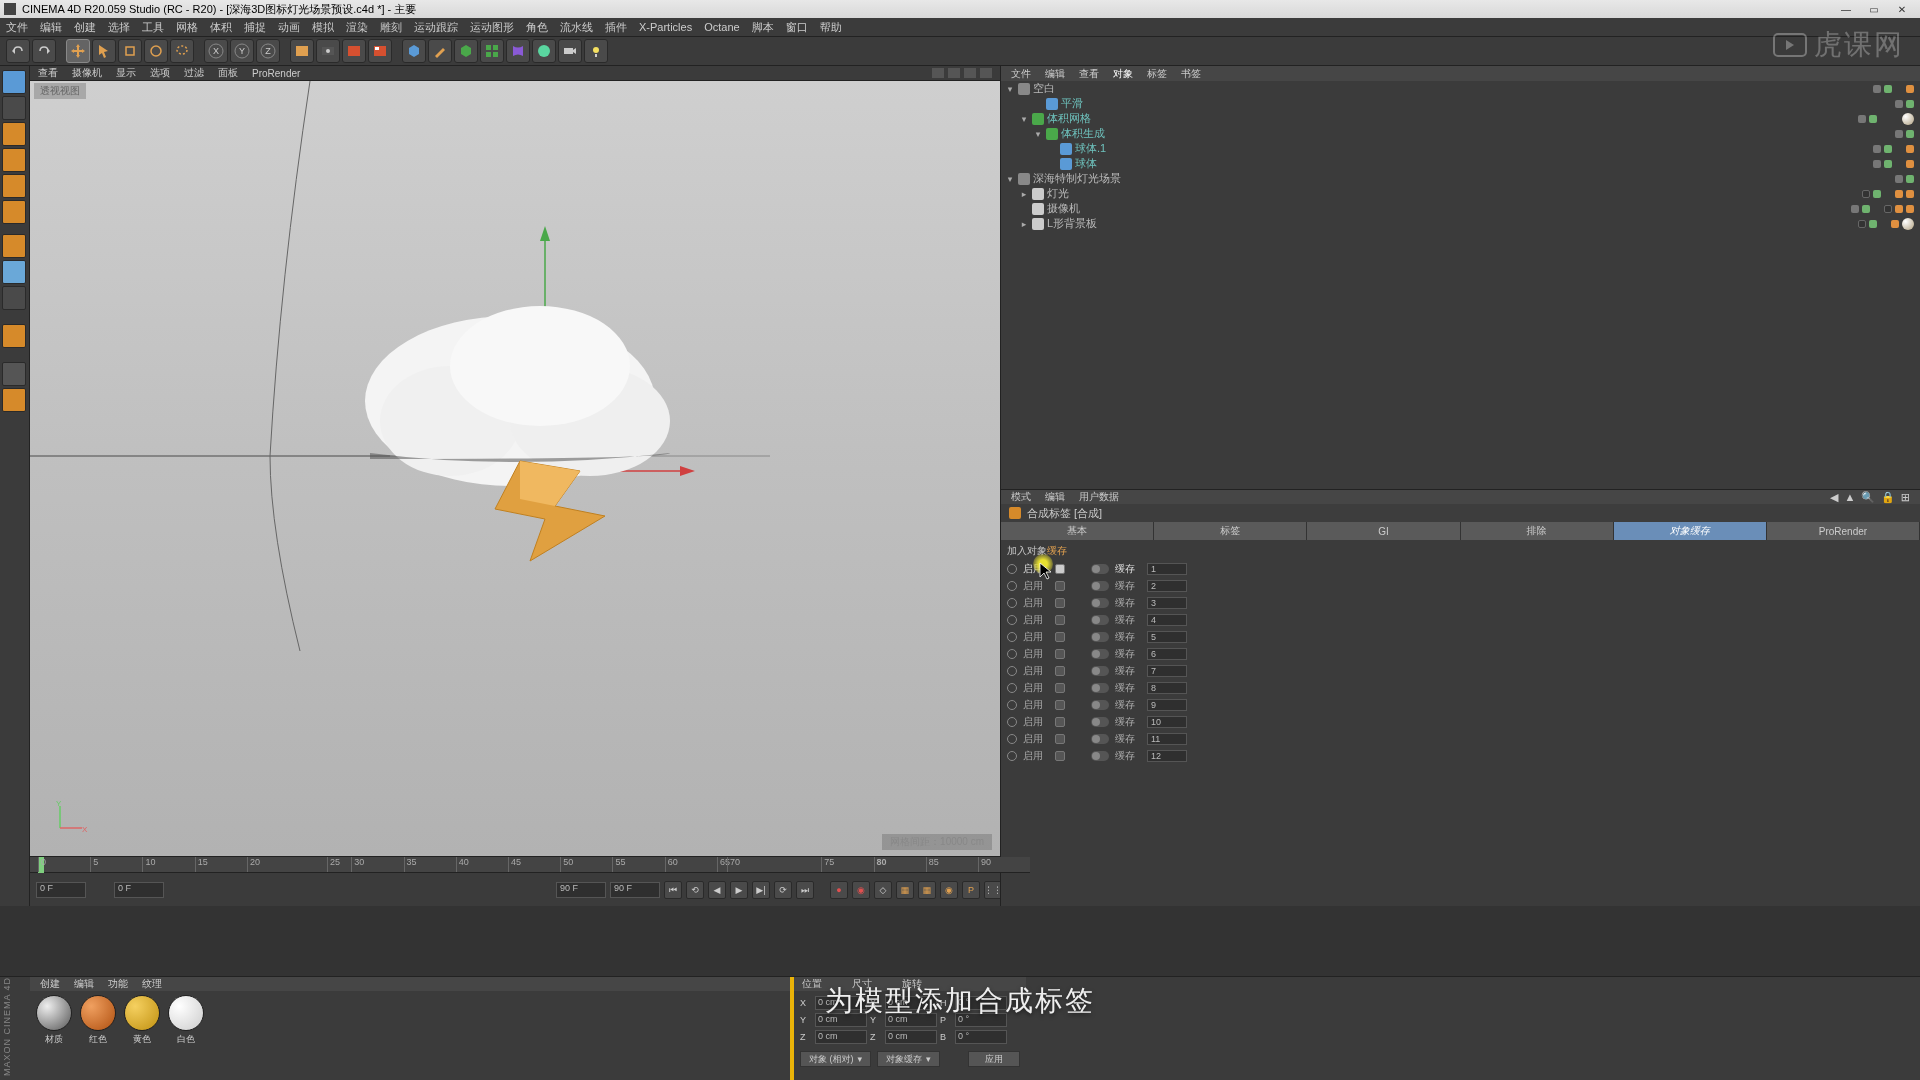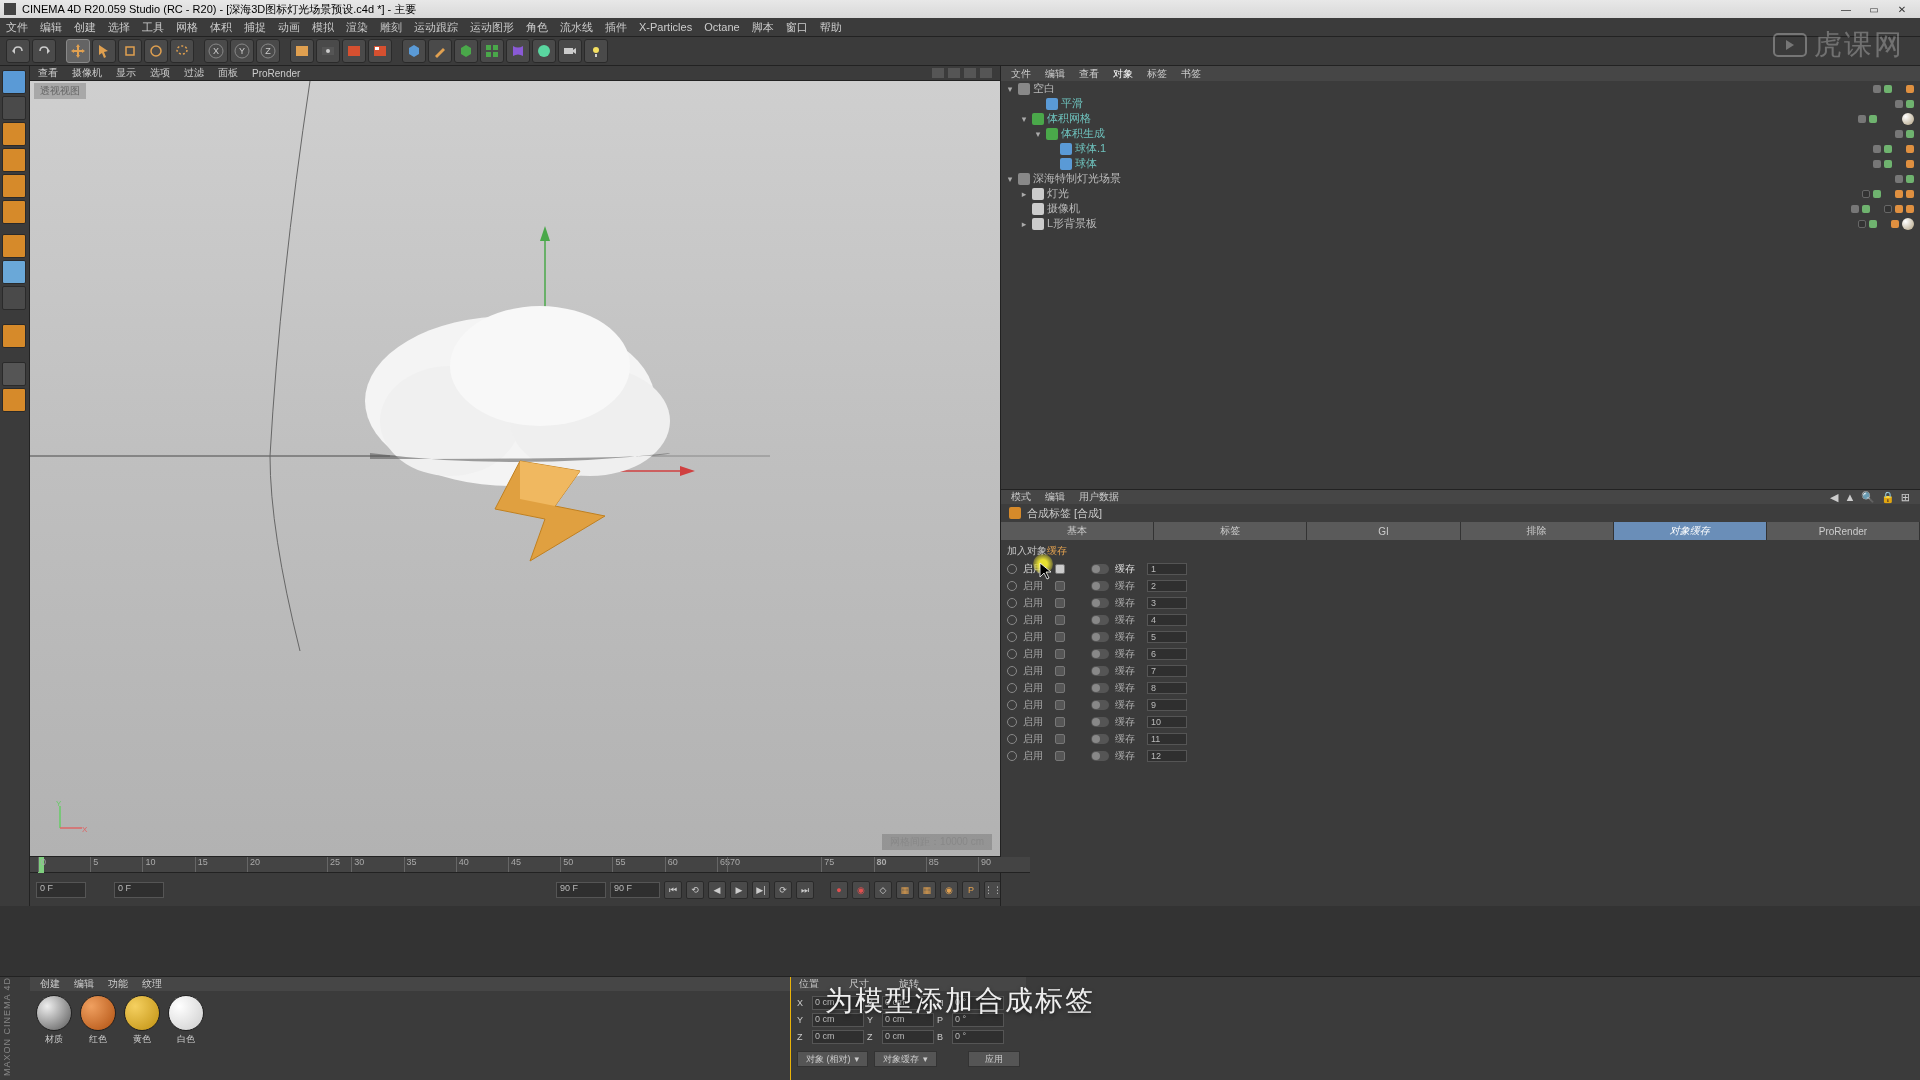--- a/index.html
+++ b/index.html
@@ -94,21 +94,21 @@
 .tl-btn.rec { color: #e05050; }
 .tl-btn.key { color: #e0a050; }
 
 
 .bottom { position: absolute; bottom: 0; left: 0; right: 0; height: 104px; background: #3b3b3b; border-top: 1px solid #222; display: flex; }
 .mats { width: 760px; }
 .mat-tabs { height: 14px; display: flex; gap: 14px; padding: 0 10px; align-items: center; font-size: 10px; background: #464646; }
 .mat-row { display: flex; gap: 4px; padding: 4px; }
 .mat-item { width: 40px; text-align: center; font-size: 9px; color: #ccc; }
 .mat-ball { width: 36px; height: 36px; border-radius: 50%; margin: 0 auto 2px; border: 1px solid #222; }
-.coords { width: 236px; border-left: 1px solid #eab308; }
+.coords { width: 236px; border-left: 4px solid #eab308; }
 .coord-tabs { height: 14px; display: flex; padding: 0 8px; gap: 30px; align-items: center; font-size: 10px; background: #464646; }
 .coord-grid { padding: 3px 6px; }
 .coord-row { display: flex; align-items: center; height: 17px; gap: 3px; }
 .coord-row .cl { width: 12px; font-size: 9px; }
 .coord-row .cv { width: 52px; height: 14px; background: #2f2f2f; border: 1px solid #555; font-size: 9px; color: #bbb; padding: 0 2px; }
 .coord-btns { display: flex; gap: 6px; padding: 3px 6px; }
 .coord-sel { background: #555; border: 1px solid #333; height: 16px; font-size: 9px; padding: 0 8px; display: flex; align-items: center; gap: 4px; }
 .coord-apply { background: #555; border: 1px solid #333; height: 16px; font-size: 9px; padding: 0 16px; display: flex; align-items: center; margin-left: auto; }
 .watermark { position: absolute; top: 26px; right: 16px; font-size: 28px; color: rgba(255,255,255,0.28); letter-spacing: 2px; display: flex; align-items: center; gap: 6px; }
 .sidelabel { position: absolute; left: 2px; bottom: 4px; writing-mode: vertical-rl; transform: rotate(180deg); font-size: 9px; color: #888; letter-spacing: 1px; }

